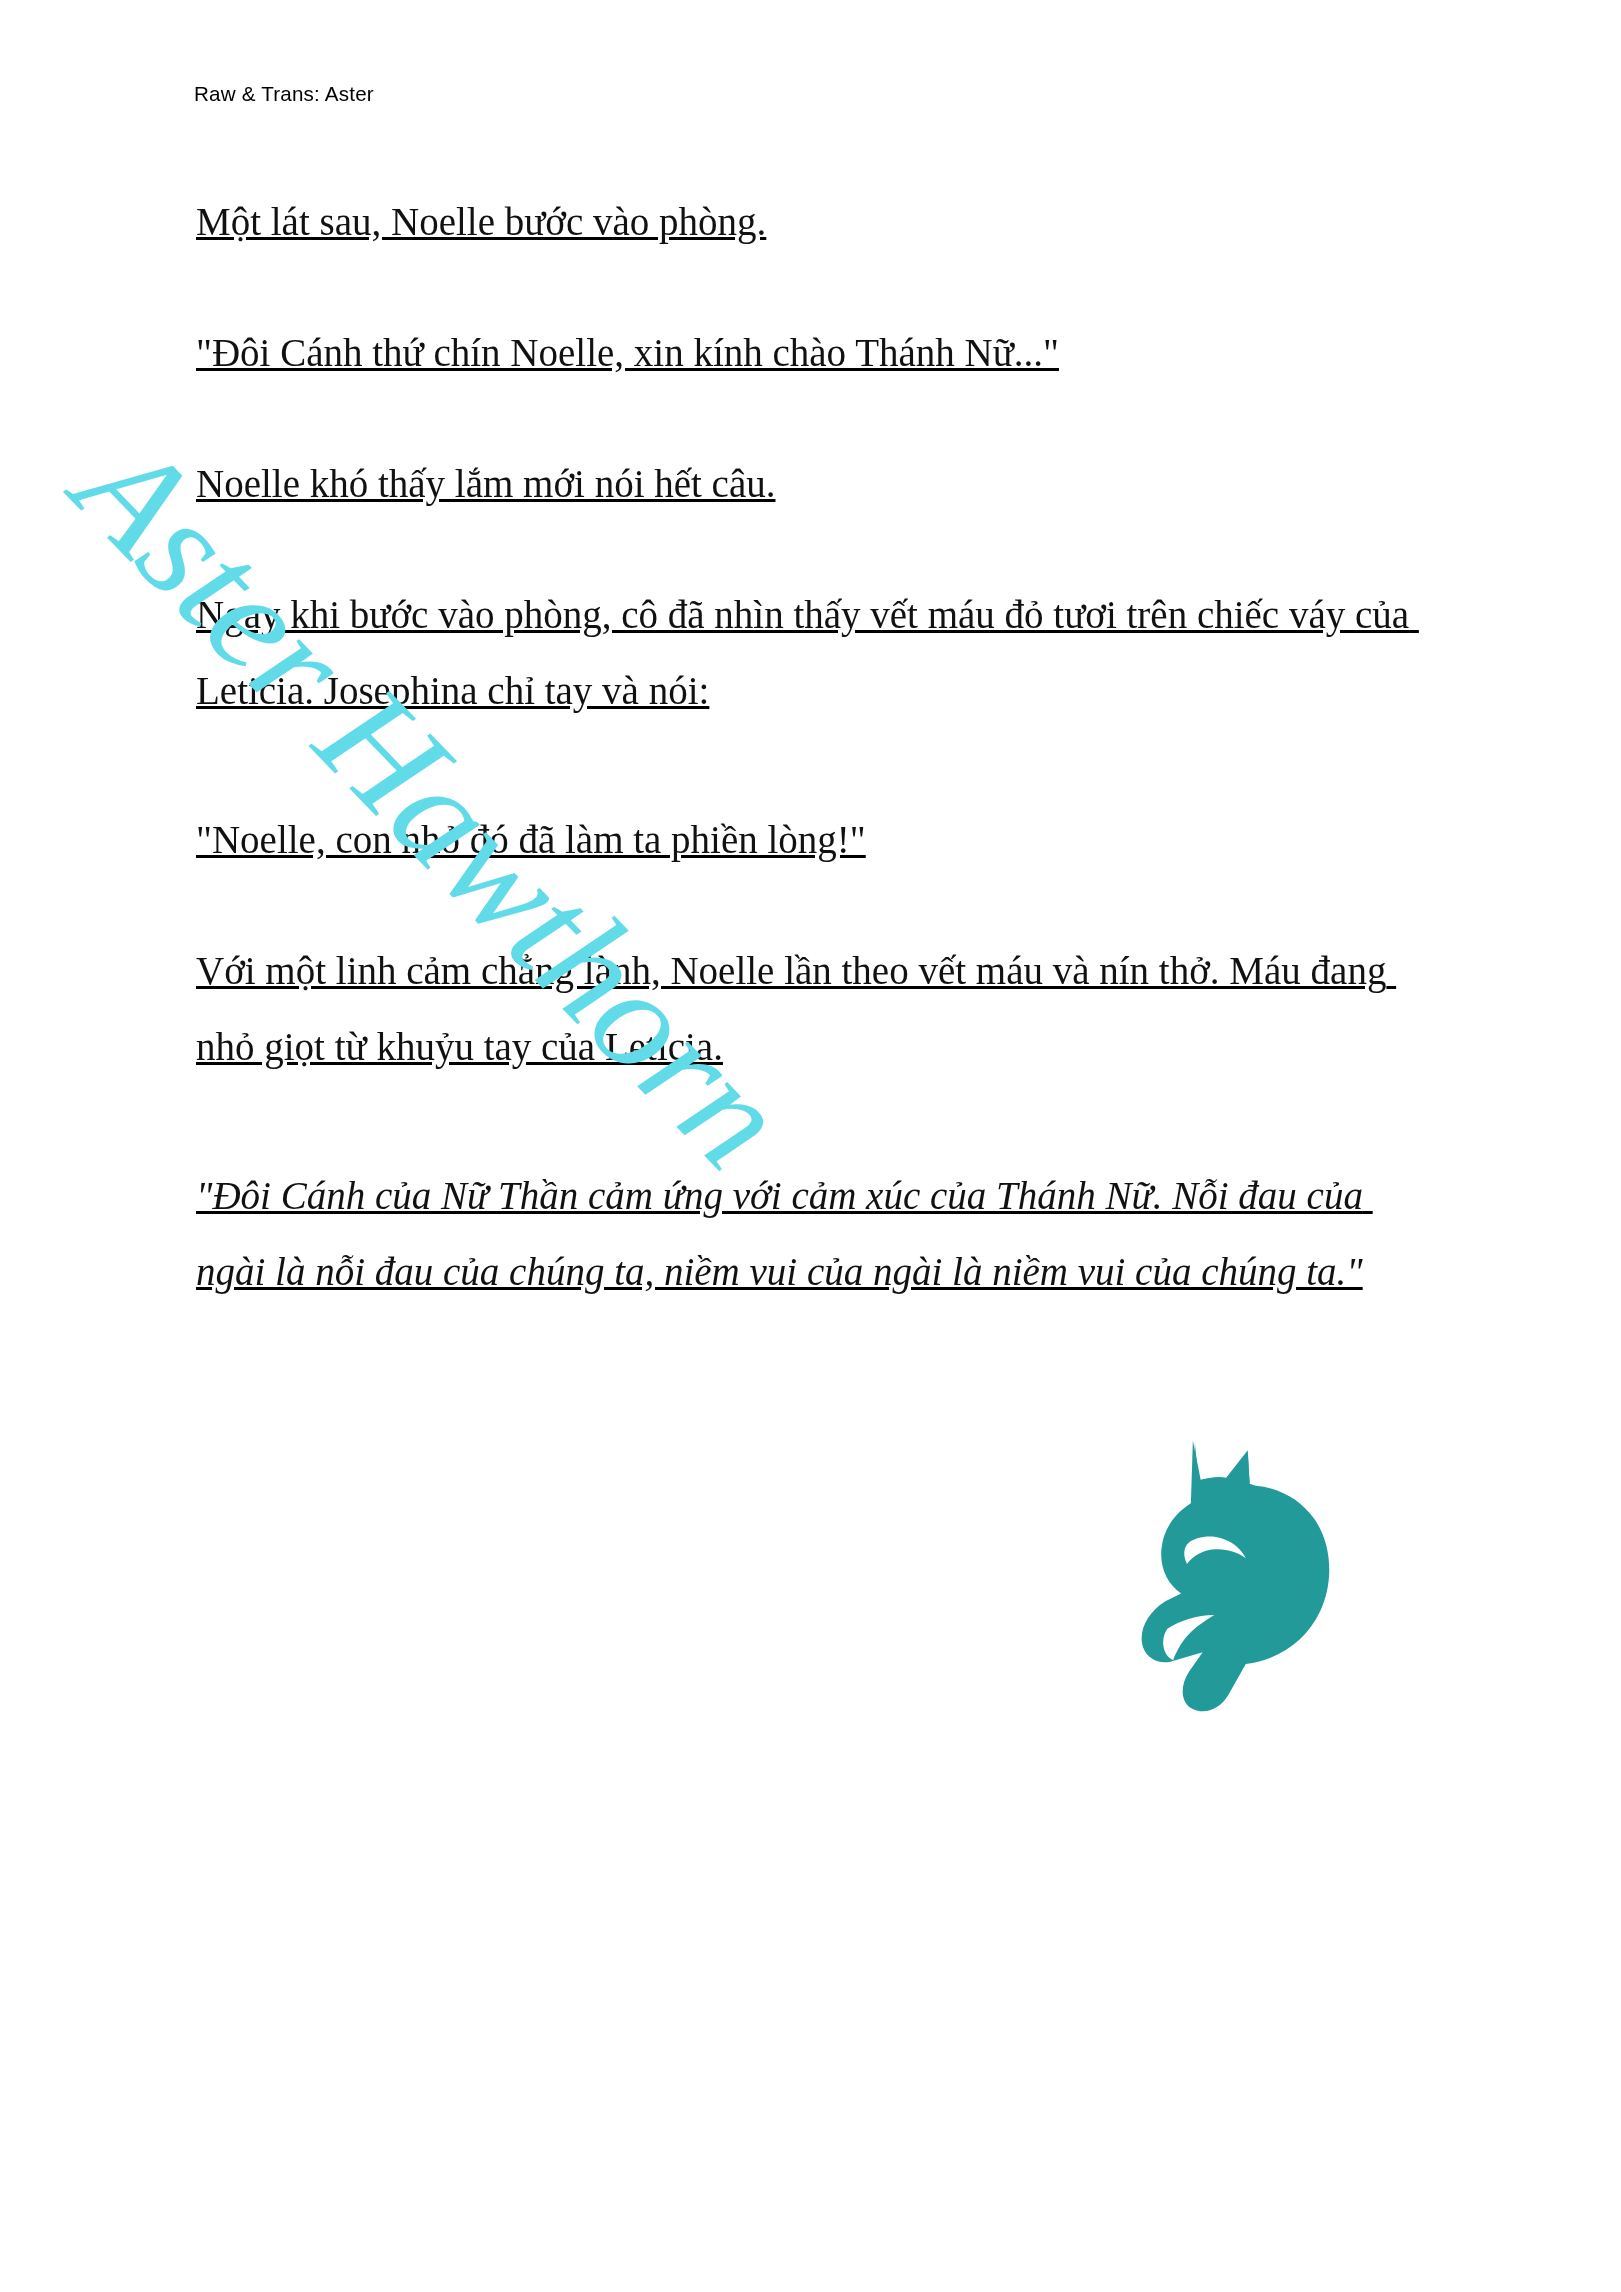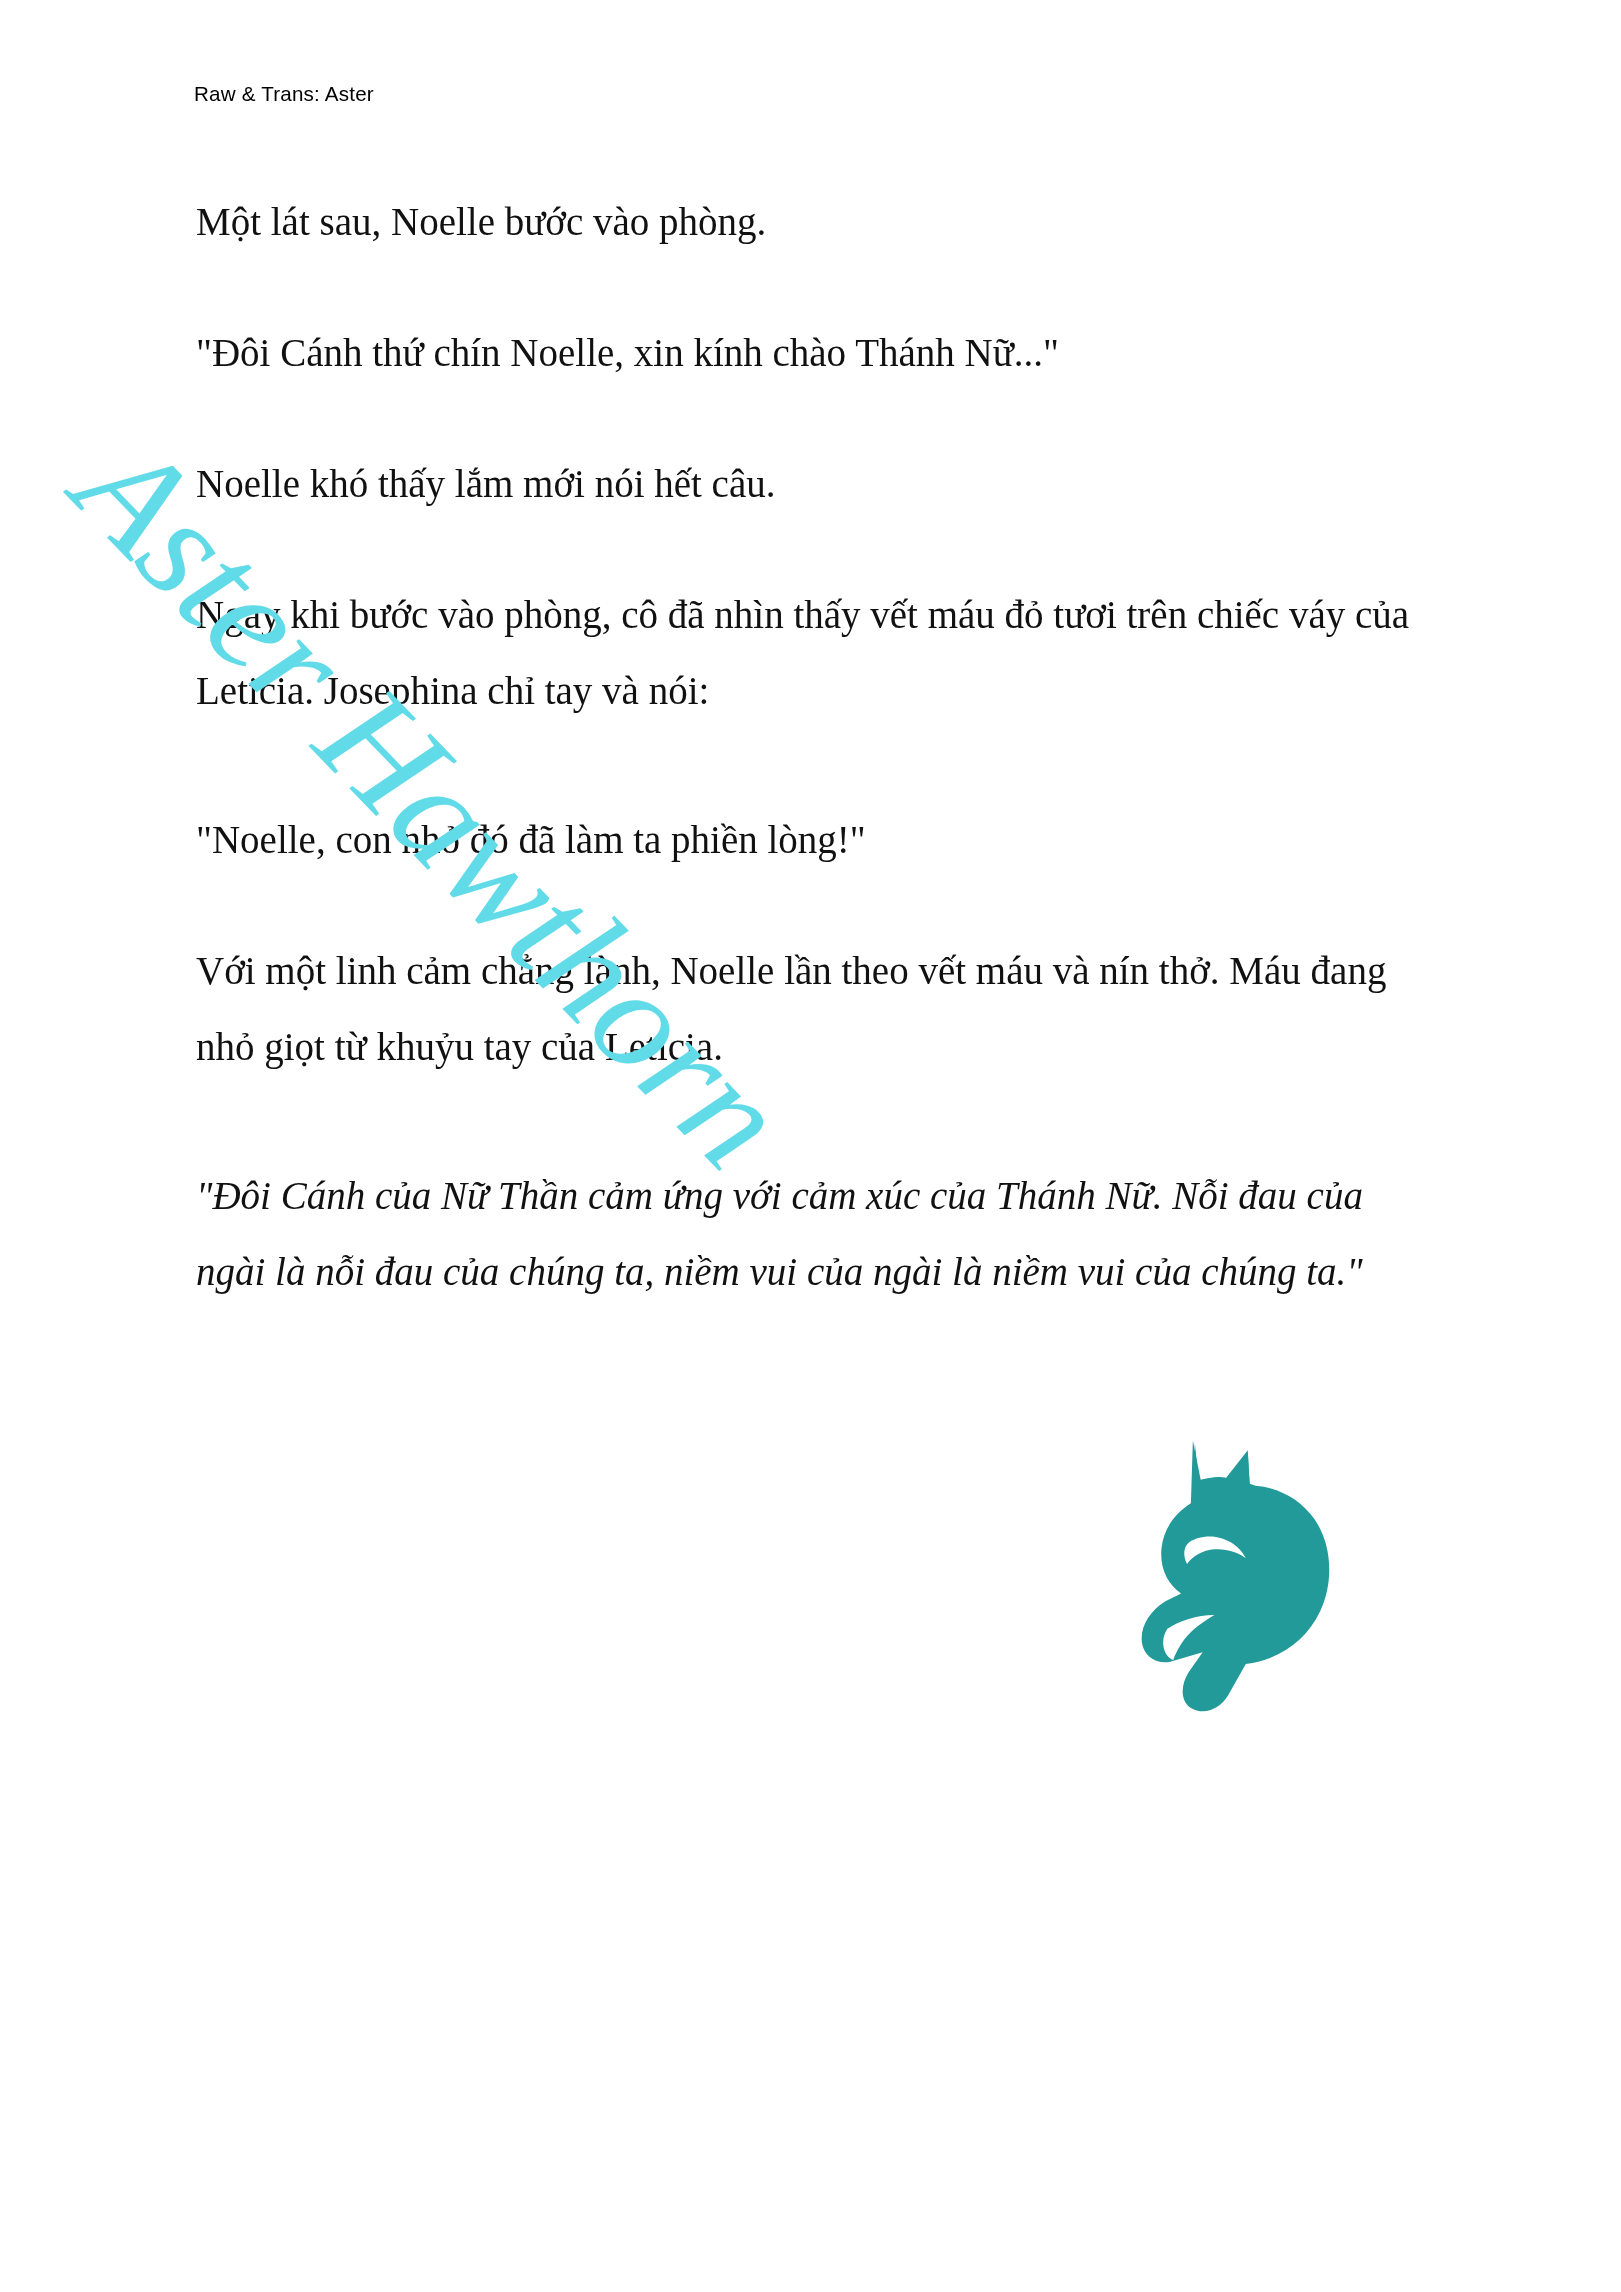--- a/index.html
+++ b/index.html
@@ -34,20 +34,21 @@
     letter-spacing: 0.2px;
     white-space: nowrap;
   }
 
   
   .body-column {
     position: absolute;
     left: 196px;
     top: 184px;
     width: 1215px;
+    text-decoration: underline;
   }
 
   .para {
     font-size: 39px;
     line-height: 76px;
     color: #111111;
     margin: 0 0 55px 0;
     font-family: "Liberation Serif", "DejaVu Serif", serif;
     white-space: pre-wrap;
   }

